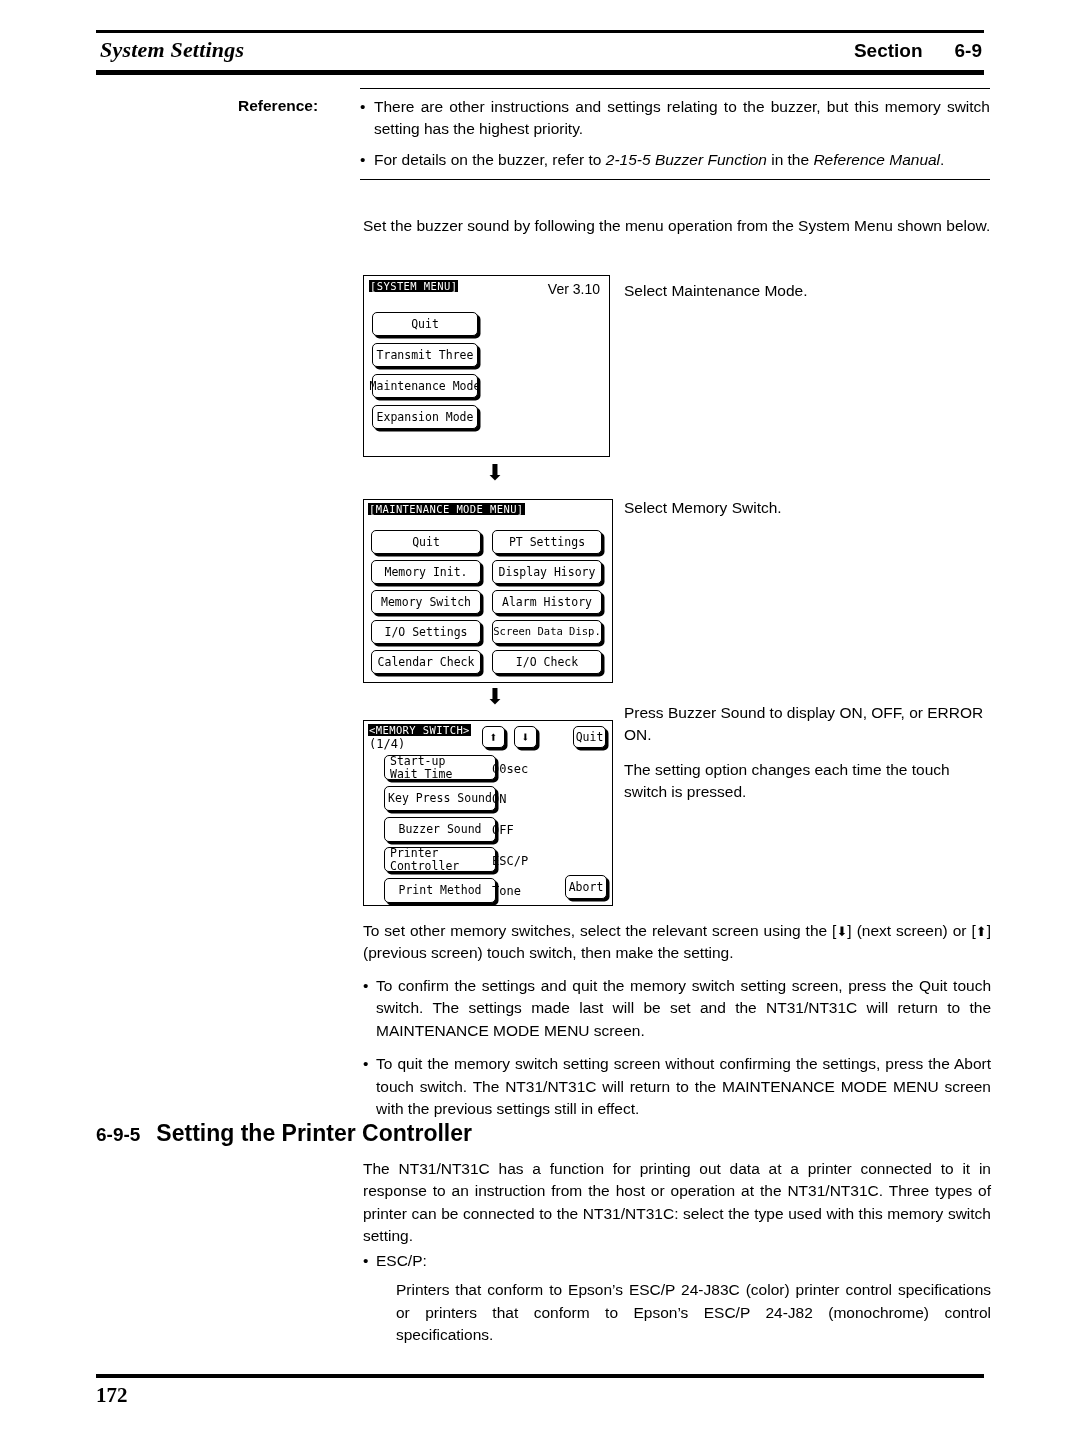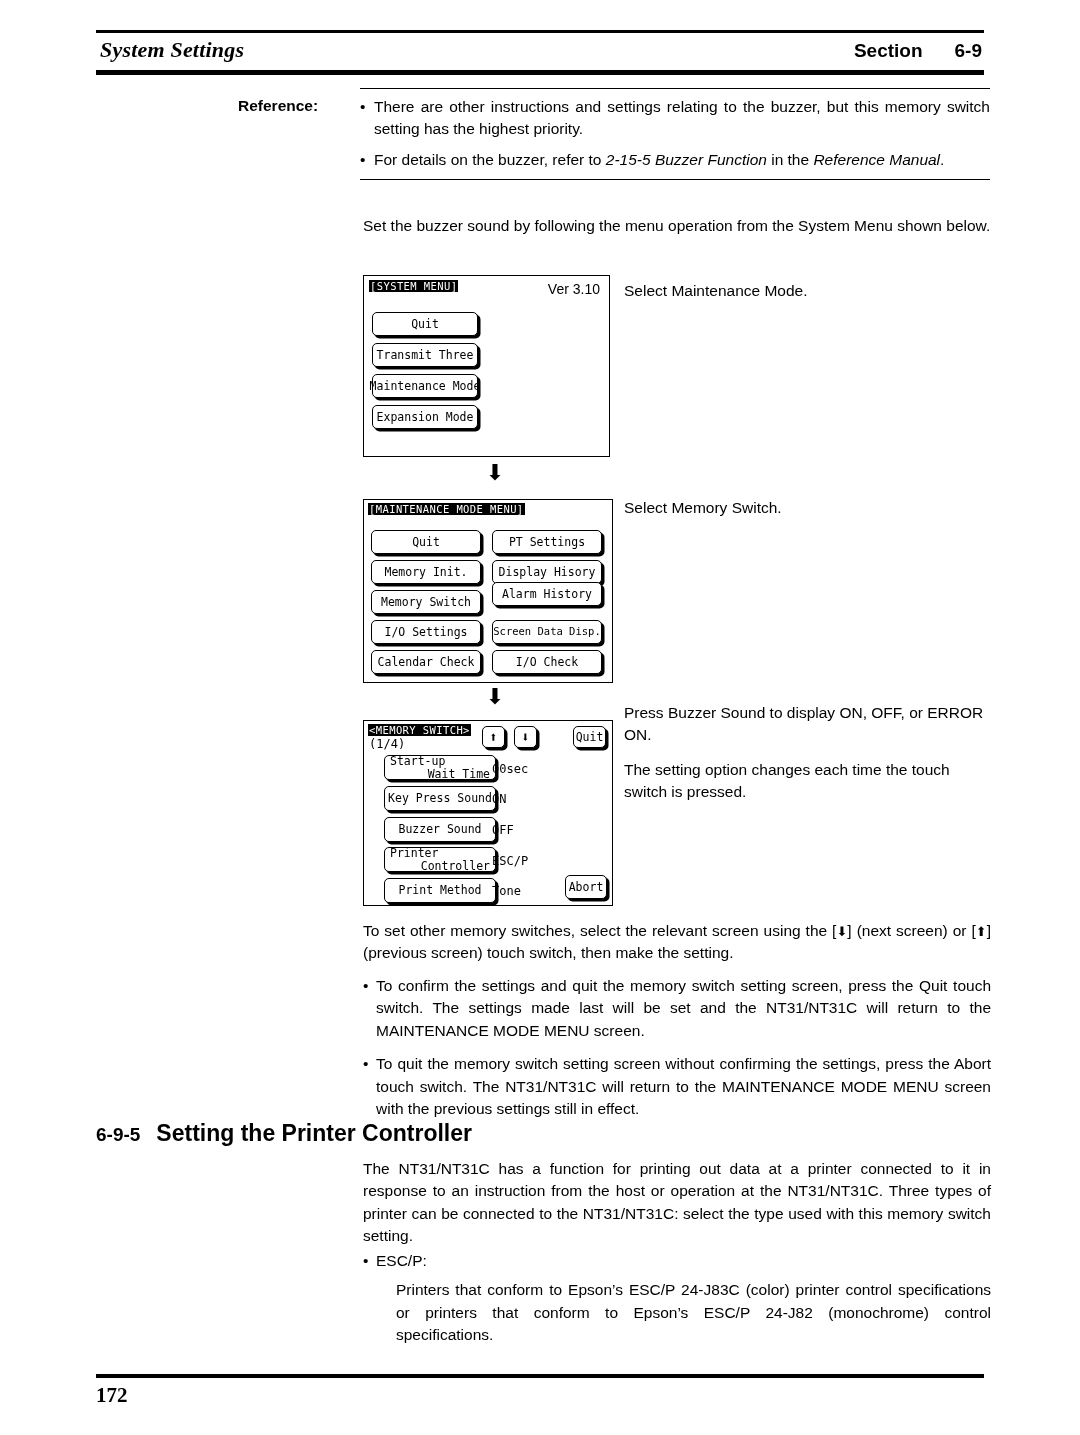--- a/index.html
+++ b/index.html
@@ -109,21 +109,21 @@
   #screen-mem .arrow-btn {
     position:absolute; width: 23px; height: 22px; top: 5px;
     font-size: 14px; line-height: 1;
   }
   #screen-mem .quit-btn { position:absolute; right: 6px; top: 5px; width: 33px; height: 22px; }
   #screen-mem .abort-btn { position:absolute; right: 5px; bottom: 6px; width: 42px; height: 24px; }
 
   
   .split { display:flex; flex-direction:column; width:100%; padding: 0 5px; }
   .split .l1 { text-align:left; }
-  .split .l2 { text-align:right; }
+  .split .l2 { }
 
   
   .connector {
     position: absolute; left: 487px;
     width: 16px; height: 22px;
     display:flex; align-items:center; justify-content:center;
     font-size: 22px; line-height: 1;
   }
   #conn1 { top: 462px; }
   #conn2 { top: 686px; }
@@ -221,21 +221,21 @@
 
   <div class="lcd" id="screen-maint">
     <span class="lcd-title">[MAINTENANCE MODE MENU]</span>
     <div class="btn" style="left:7px;top:30px;">Quit</div>
     <div class="btn" style="left:7px;top:60px;">Memory Init.</div>
     <div class="btn" style="left:7px;top:90px;">Memory Switch</div>
     <div class="btn" style="left:7px;top:120px;">I/O Settings</div>
     <div class="btn" style="left:7px;top:150px;">Calendar Check</div>
     <div class="btn" style="left:128px;top:30px;">PT Settings</div>
     <div class="btn" style="left:128px;top:60px;">Display Hisory</div>
-    <div class="btn" style="left:128px;top:82px;">Alarm History</div>
+    <div class="btn" style="left:128px;top:90px;">Alarm History</div>
     <div class="btn" style="left:128px;top:120px;font-size:10.5px;">Screen Data Disp.</div>
     <div class="btn" style="left:128px;top:150px;">I/O Check</div>
   </div>
 
   <div class="connector" id="conn2">⬇</div>
 
   <div class="lcd" id="screen-mem">
     <span class="lcd-title">&lt;MEMORY SWITCH&gt;</span>
     <span class="page-no">(1/4)</span>
 

